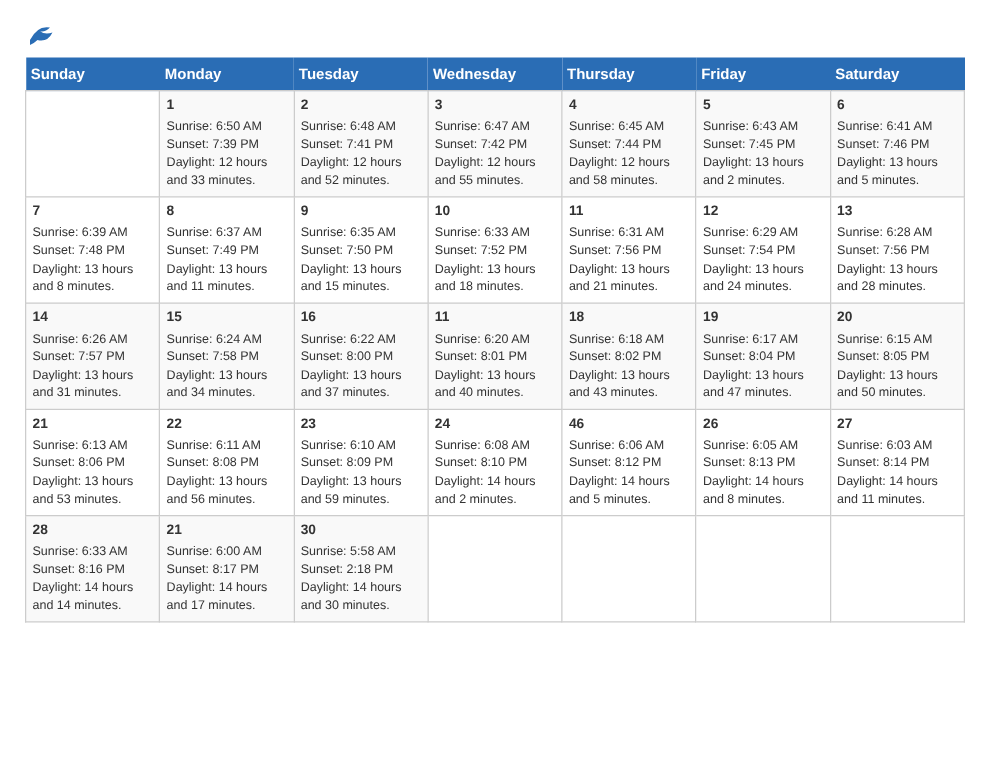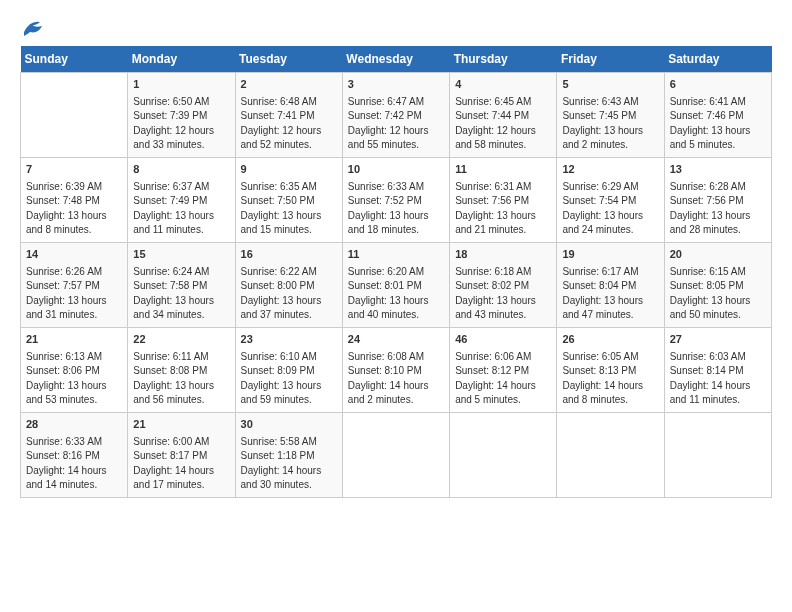--- a/index.html
+++ b/index.html
@@ -336,21 +336,21 @@
           <td>
             <span class="day-number">21</span>
             <div>Sunrise: 6:00 AM</div>
             <div>Sunset: 8:17 PM</div>
             <div>Daylight: 14 hours</div>
             <div>and 17 minutes.</div>
           </td>
           <td>
             <span class="day-number">30</span>
             <div>Sunrise: 5:58 AM</div>
-            <div>Sunset: 1:18 PM</div>
+            <div>Sunset: 2:18 PM</div>
             <div>Daylight: 14 hours</div>
             <div>and 30 minutes.</div>
           </td>
           <td class="empty-cell"></td>
           <td class="empty-cell"></td>
           <td class="empty-cell"></td>
           <td class="empty-cell"></td>
         </tr>
       </tbody>
   </table>

